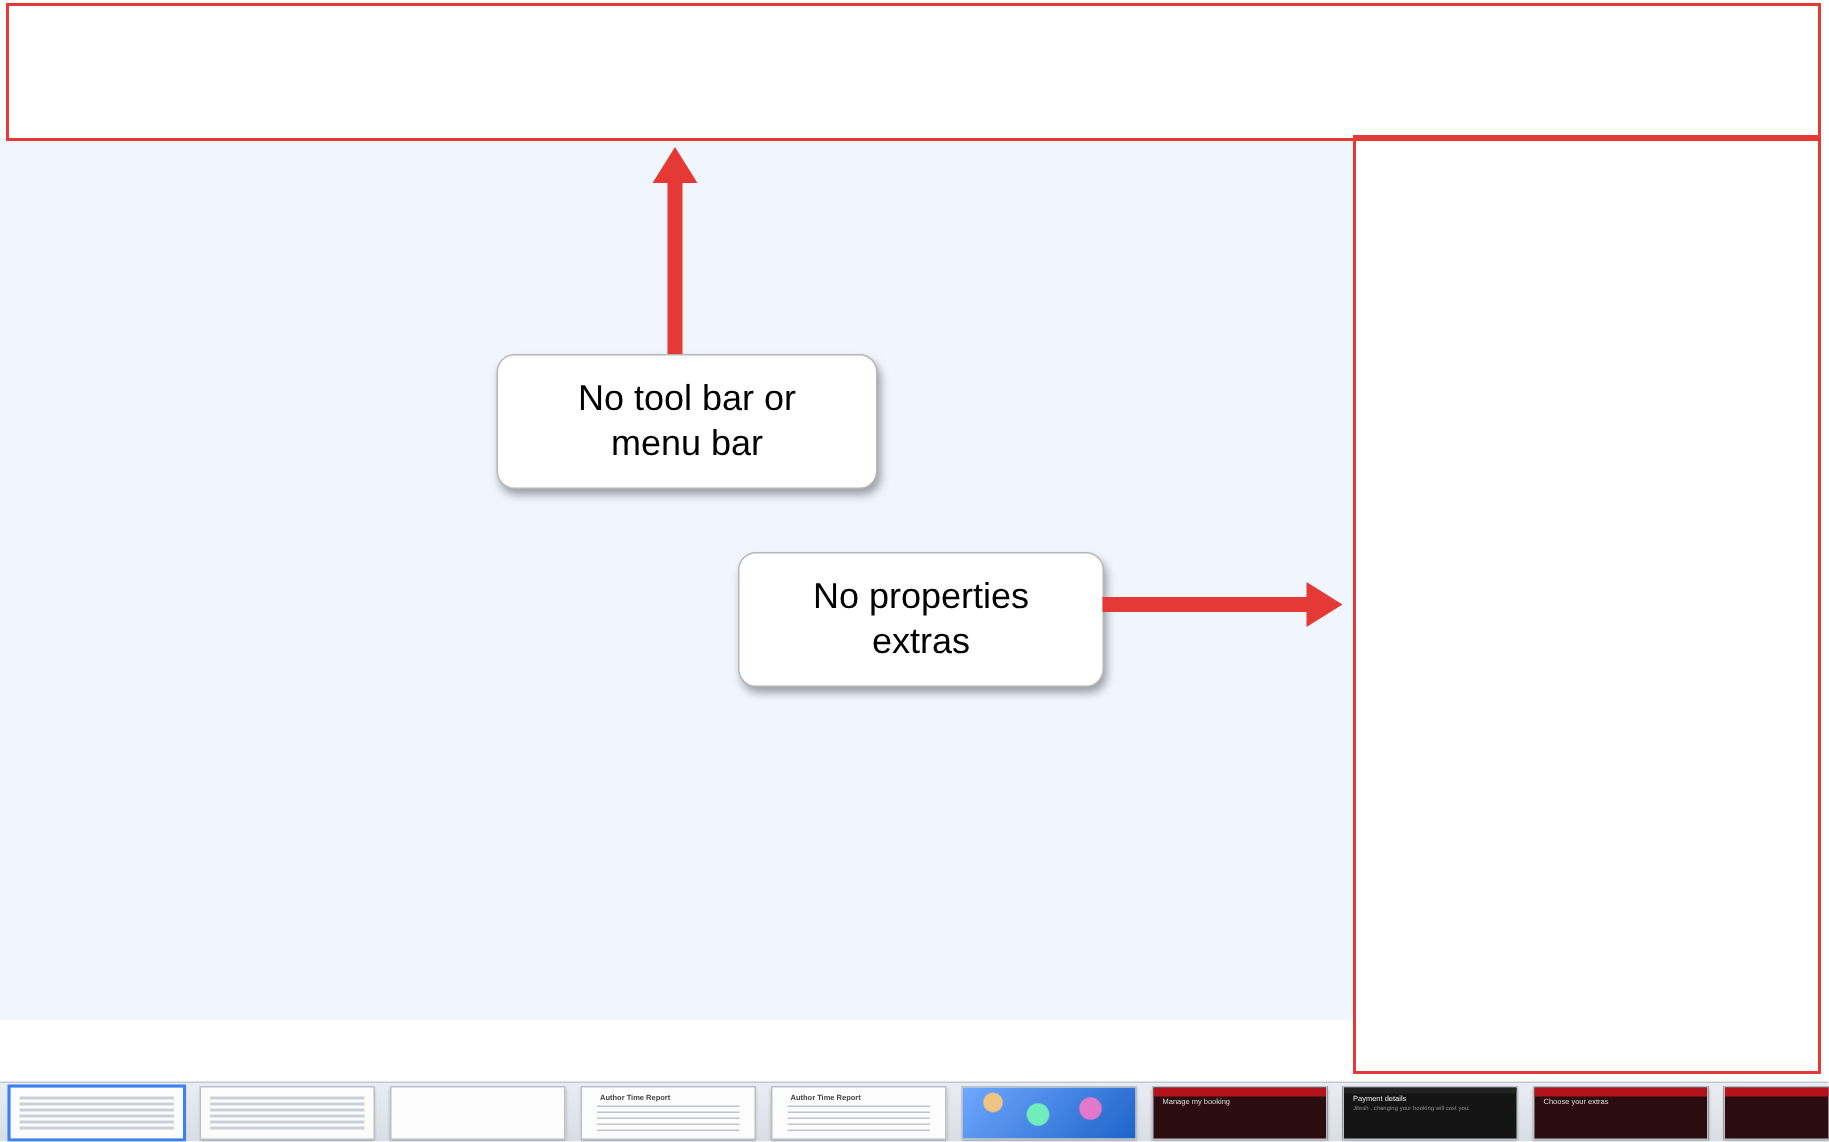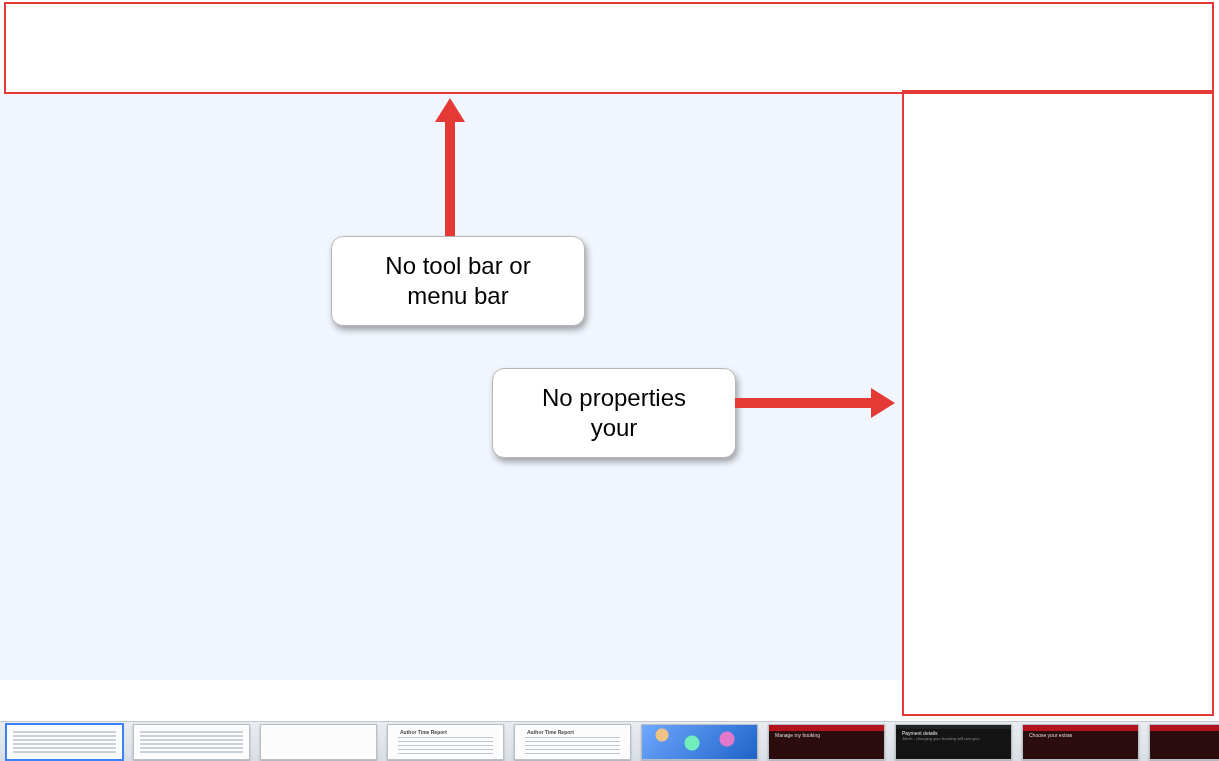--- a/index.html
+++ b/index.html
@@ -121,21 +121,21 @@
 
 <div class="callout" style="left:331px; top:236px; width:200px;">No tool bar or
 menu bar</div>
 
 <svg class="arrow-svg" style="left:435px; top:98px; width:30px; height:138px;">
   <line x1="15" y1="138" x2="15" y2="12" stroke="#e53935" stroke-width="10"></line>
   <polygon points="15,0 0,24 30,24" fill="#e53935"></polygon>
 </svg>
 
 <div class="callout" style="left:492px; top:368px; width:190px;">No properties
-your</div>
+extras</div>
 
 <svg class="arrow-svg" style="left:735px; top:388px; width:160px; height:30px;">
   <line x1="0" y1="15" x2="148" y2="15" stroke="#e53935" stroke-width="10"></line>
   <polygon points="160,15 136,0 136,30" fill="#e53935"></polygon>
 </svg>
 
 <div class="thumb-strip" id="thumb-strip">
     <div class="thumb selected">
       <div class="bars">
         <span></span>

